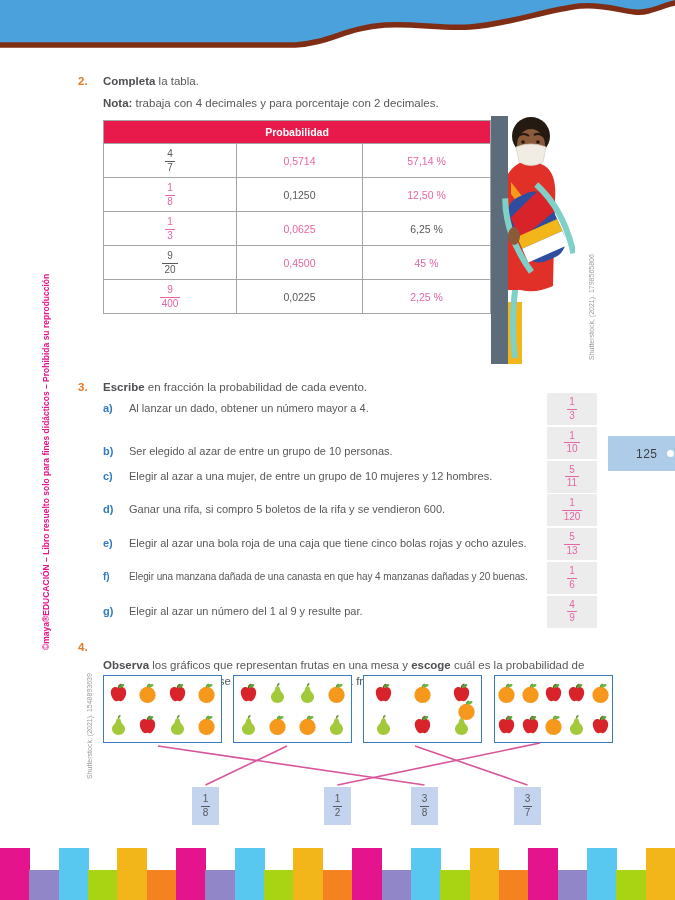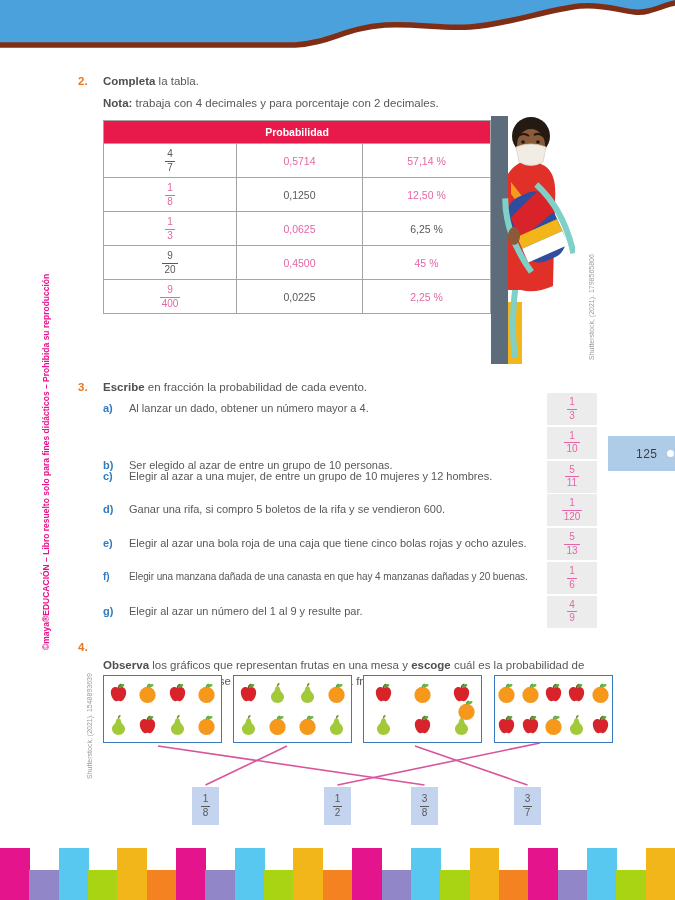--- a/index.html
+++ b/index.html
@@ -156,21 +156,21 @@
       <b>Escribe</b><span> en fracción la probabilidad de cada evento.</span>
     </div>
     <div id="ex3-items">
         <div class="ex3-item" style="top: 402px;"><span class="lbl">a)</span><span>Al lanzar un dado, obtener un número mayor a 4.</span></div>
         <div class="ans-box" style="top: 393px;">
           <span class="frac pink">
             <span class="num">1</span>
             <span class="den">3</span>
           </span>
         </div>
-        <div class="ex3-item" style="top: 459px;"><span class="lbl">b)</span><span>Ser elegido al azar de entre un grupo de 10 personas.</span></div>
+        <div class="ex3-item" style="top: 445px;"><span class="lbl">b)</span><span>Ser elegido al azar de entre un grupo de 10 personas.</span></div>
         <div class="ans-box" style="top: 426.8px;">
           <span class="frac pink">
             <span class="num">1</span>
             <span class="den">10</span>
           </span>
         </div>
         <div class="ex3-item" style="top: 469.6px;"><span class="lbl">c)</span><span>Elegir al azar a una mujer, de entre un grupo de 10 mujeres y 12 hombres.</span></div>
         <div class="ans-box" style="top: 460.6px;">
           <span class="frac pink">
             <span class="num">5</span>

